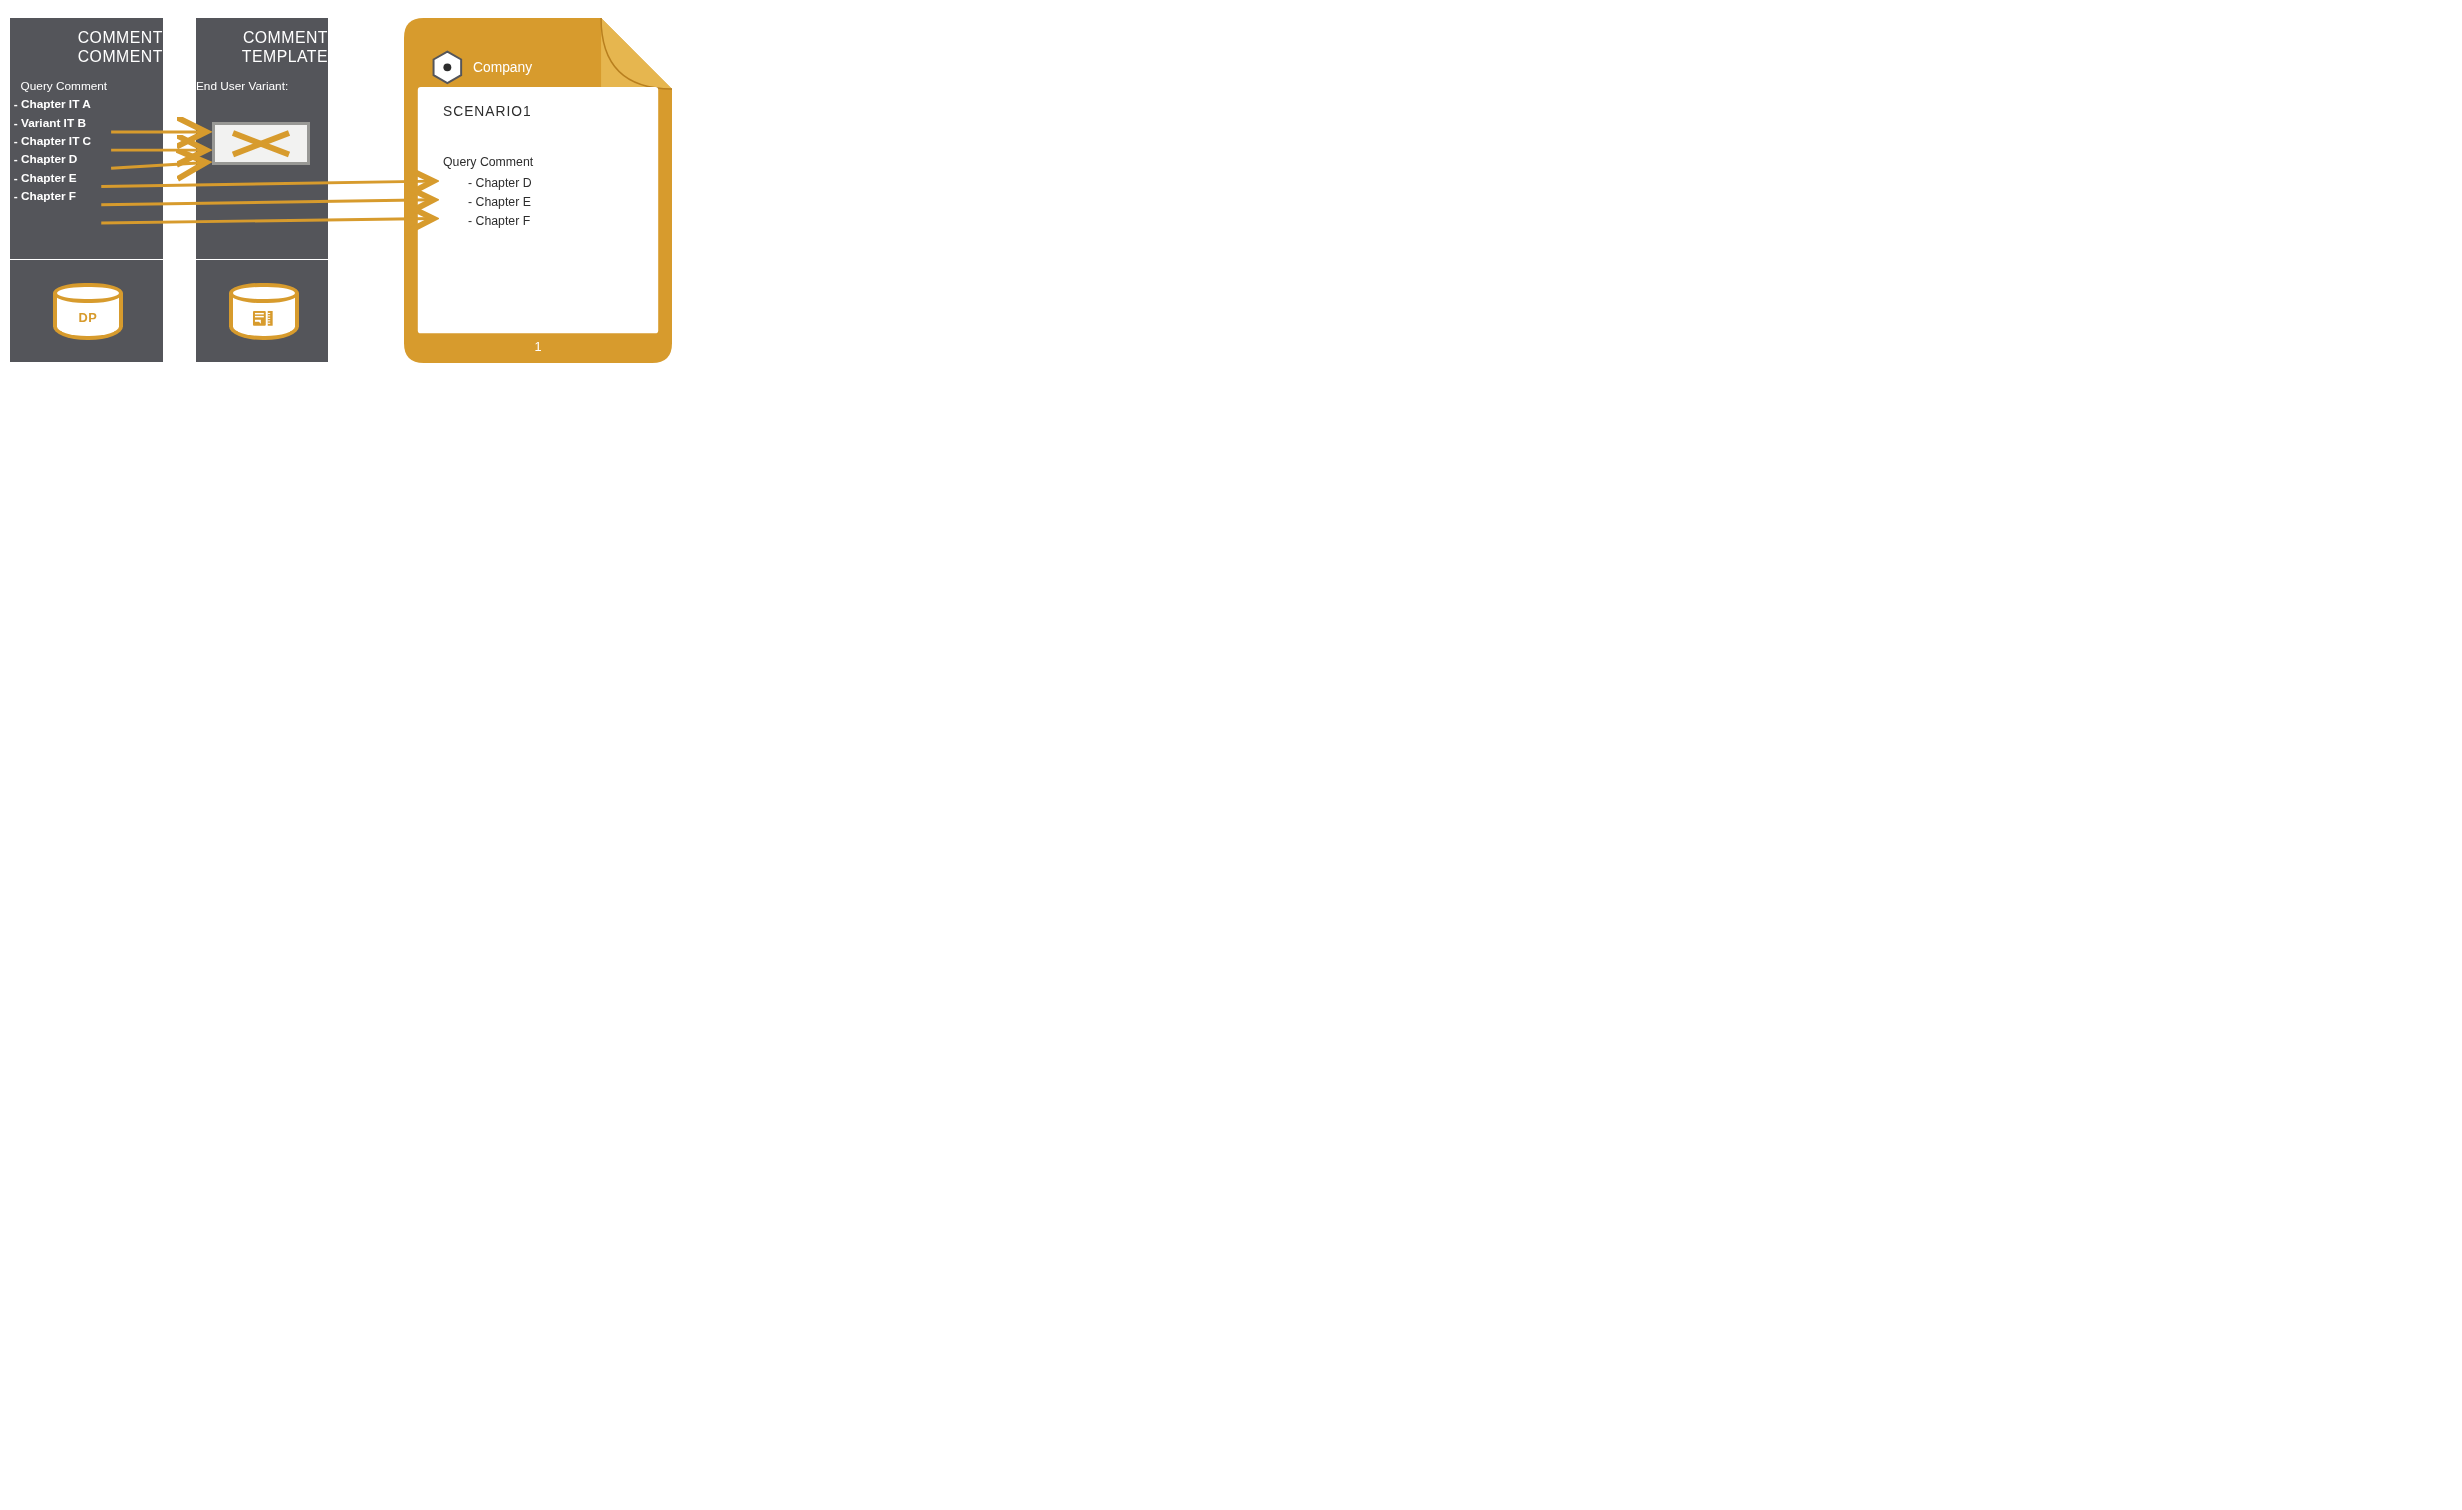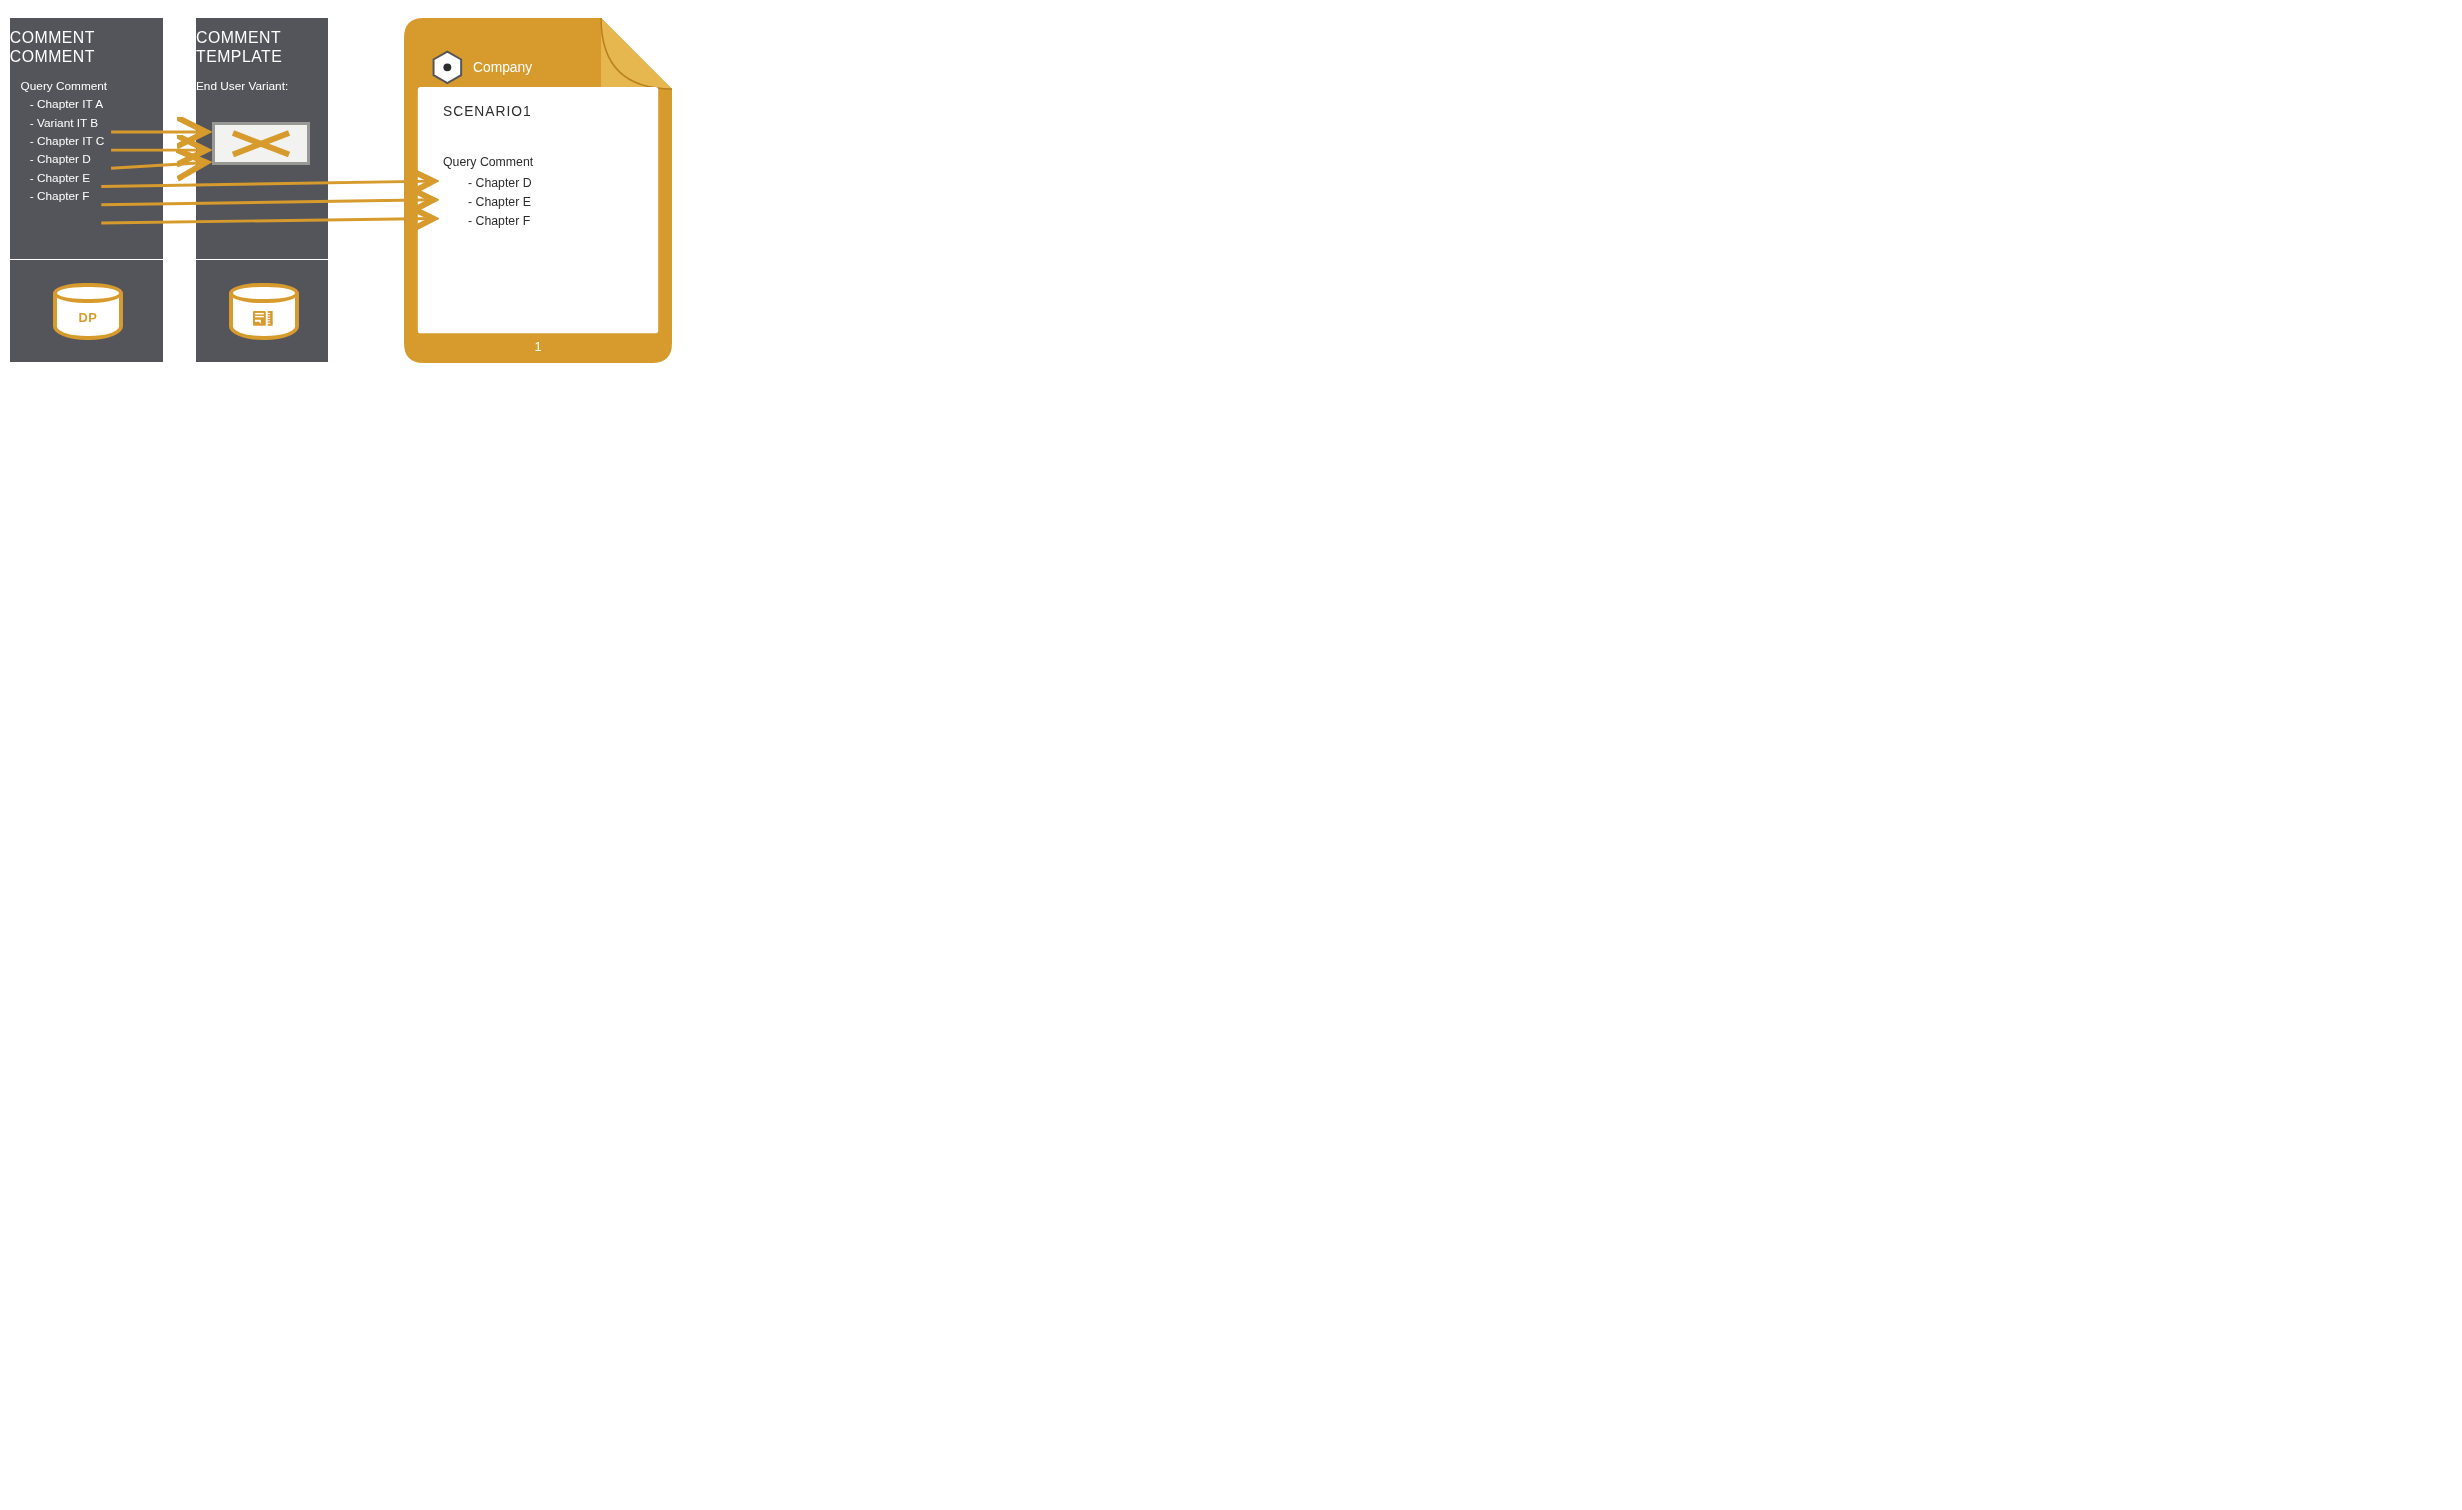--- a/index.html
+++ b/index.html
@@ -12,35 +12,35 @@
   }
   .panel {
     position: absolute;
     background: #54555a;
     color: #ffffff;
   }
   .panel-header {
     font-size: 15.8px;
     font-weight: 400;
     letter-spacing: 0.5px;
-    text-align: left;
+    text-align: right;
     padding-top: 11.8px;
     line-height: 1.2;
   }
   .panel-sub {
     font-size: 11.8px;
     font-weight: 300;
     padding: 0 10.8px;
     margin-top: 9.8px;
     line-height: 1.55;
   }
   .panel-list {
     font-size: 11.8px;
-    font-weight: 400;
-    padding: 0 20px;
+    font-weight: 700;
+    padding: 0 4px;
     line-height: 1.55;
   }
   .divider {
     position: absolute;
     height: 1px;
     background: #ffffff;
   }
   
   .db {
     position: absolute;

